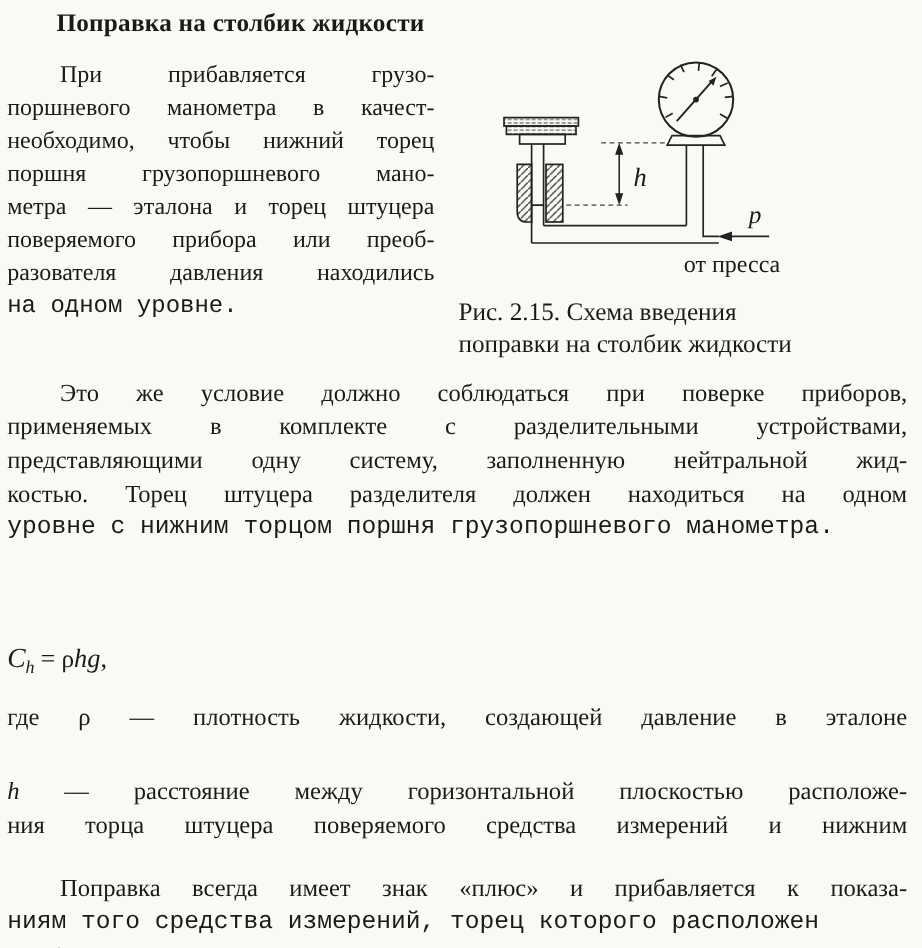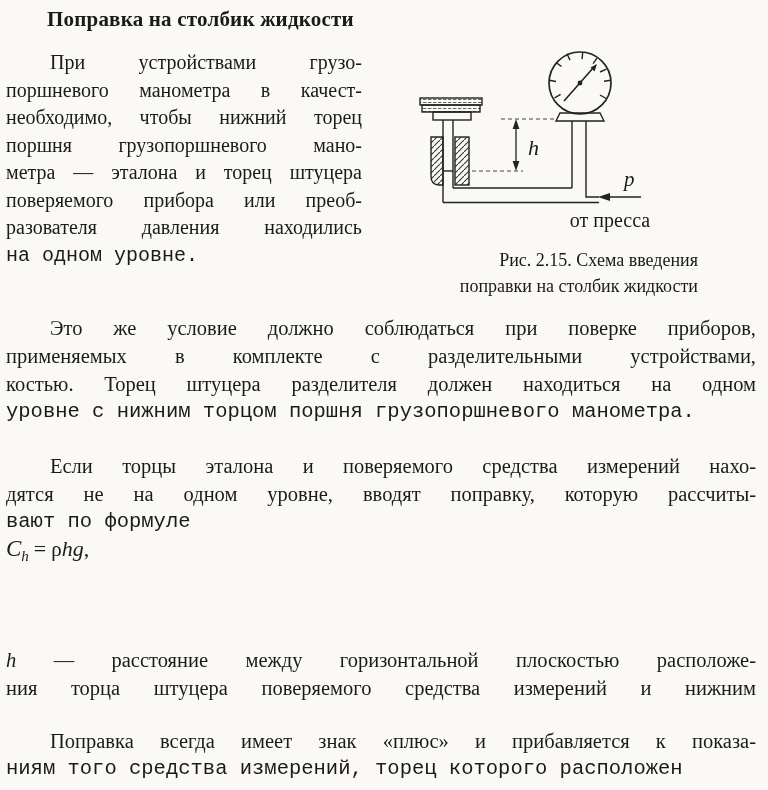--- a/index.html
+++ b/index.html
@@ -22,21 +22,21 @@
     position:absolute; left:6px; width:750px;
     font-size:20.5px; line-height:28px;
   }
   .ln { white-space:normal; }
   .j  { text-align:justify; text-align-last:justify; }
   .last { text-align:left;font-family:Liberation Mono, monospace; }
   .ind { text-indent:44px; }
   .fig-svg { position:absolute; top:38px; left:398px; }
   .fig-caption {
     position:absolute; top:247px; left:382px; width:316px;
-    font-size:18px; line-height:26px; text-align:right;
+    font-size:21px; line-height:26px; text-align:left;
   }
   .formula-block {
     position:absolute; top:536px; left:6px; width:750px;
     text-align:left; padding-right:40px; box-sizing:border-box;
     font-size:22px;
   }
   .formula-block .it { font-style:italic; }
   .formula-block .var { font-size:23px; font-style:italic; }
   .formula-block .sub { font-size:15px; font-style:italic; position:relative; top:5px; }
   .formula-block .eq { margin:0 5px; }
@@ -45,21 +45,21 @@
   svg text { font-family:"Liberation Serif", serif; fill:#1a1a18; }
 </style>
 </head>
 <body>
 
 <div class="page">
 
   <div class="page-title">Поправка на столбик жидкости</div>
 
   <div class="intro-col">
-    <div class="ln j ind">При устройствами грузо-</div>
+    <div class="ln j ind">При прибавляется грузо-</div>
     <div class="ln j">поршневого манометра в качест-</div>
     <div class="ln j">необходимо, чтобы нижний торец</div>
     <div class="ln j">поршня грузопоршневого мано-</div>
     <div class="ln j">метра — эталона и торец штуцера</div>
     <div class="ln j">поверяемого прибора или преоб-</div>
     <div class="ln j">разователя давления находились</div>
     <div class="ln last">на одном уровне.</div>
   </div>
 
   <svg class="fig-svg" width="370" height="200" viewBox="0 0 370 200">
@@ -136,35 +136,32 @@
   </svg>
 
   <div class="fig-caption">
     <div>Рис. 2.15. Схема введения</div>
     <div>поправки на столбик жидкости</div>
   </div>
 
   <div class="body-block" style="top:314px">
     <div class="ln j ind">Это же условие должно соблюдаться при поверке приборов,</div>
     <div class="ln j">применяемых в комплекте с разделительными устройствами,</div>
+    <div class="ln j">представляющими одну систему, заполненную нейтральной жид-</div>
     <div class="ln j">костью. Торец штуцера разделителя должен находиться на одном</div>
     <div class="ln last">уровне с нижним торцом поршня грузопоршневого манометра.</div>
   </div>
 
-  <div class="body-block" style="top:452px">
-    <div class="ln j ind">Если торцы эталона и поверяемого средства измерений нахо-</div>
-    <div class="ln j">дятся не на одном уровне, вводят поправку, которую рассчиты-</div>
-    <div class="ln last">вают по формуле</div>
-  </div>
 
   <div class="formula-block">
     <span class="var">C</span><span class="sub">h</span><span class="eq">=</span><span class="rho">ρ</span><span class="it">hg</span><span>,</span>
   </div>
 
   <div class="body-block" style="top:584px">
+    <div class="ln j">где ρ — плотность жидкости, создающей давление в эталоне</div>
   </div>
 
   <div class="body-block" style="top:646px">
     <div class="ln j"><span class="lead-it">h</span><span> — расстояние между горизонтальной плоскостью расположе-</span></div>
     <div class="ln j">ния торца штуцера поверяемого средства измерений и нижним</div>
   </div>
 
   <div class="body-block" style="top:727px">
     <div class="ln j ind">Поправка всегда имеет знак «плюс» и прибавляется к показа-</div>
     <div class="ln last">ниям того средства измерений, торец которого расположен выше.</div>

